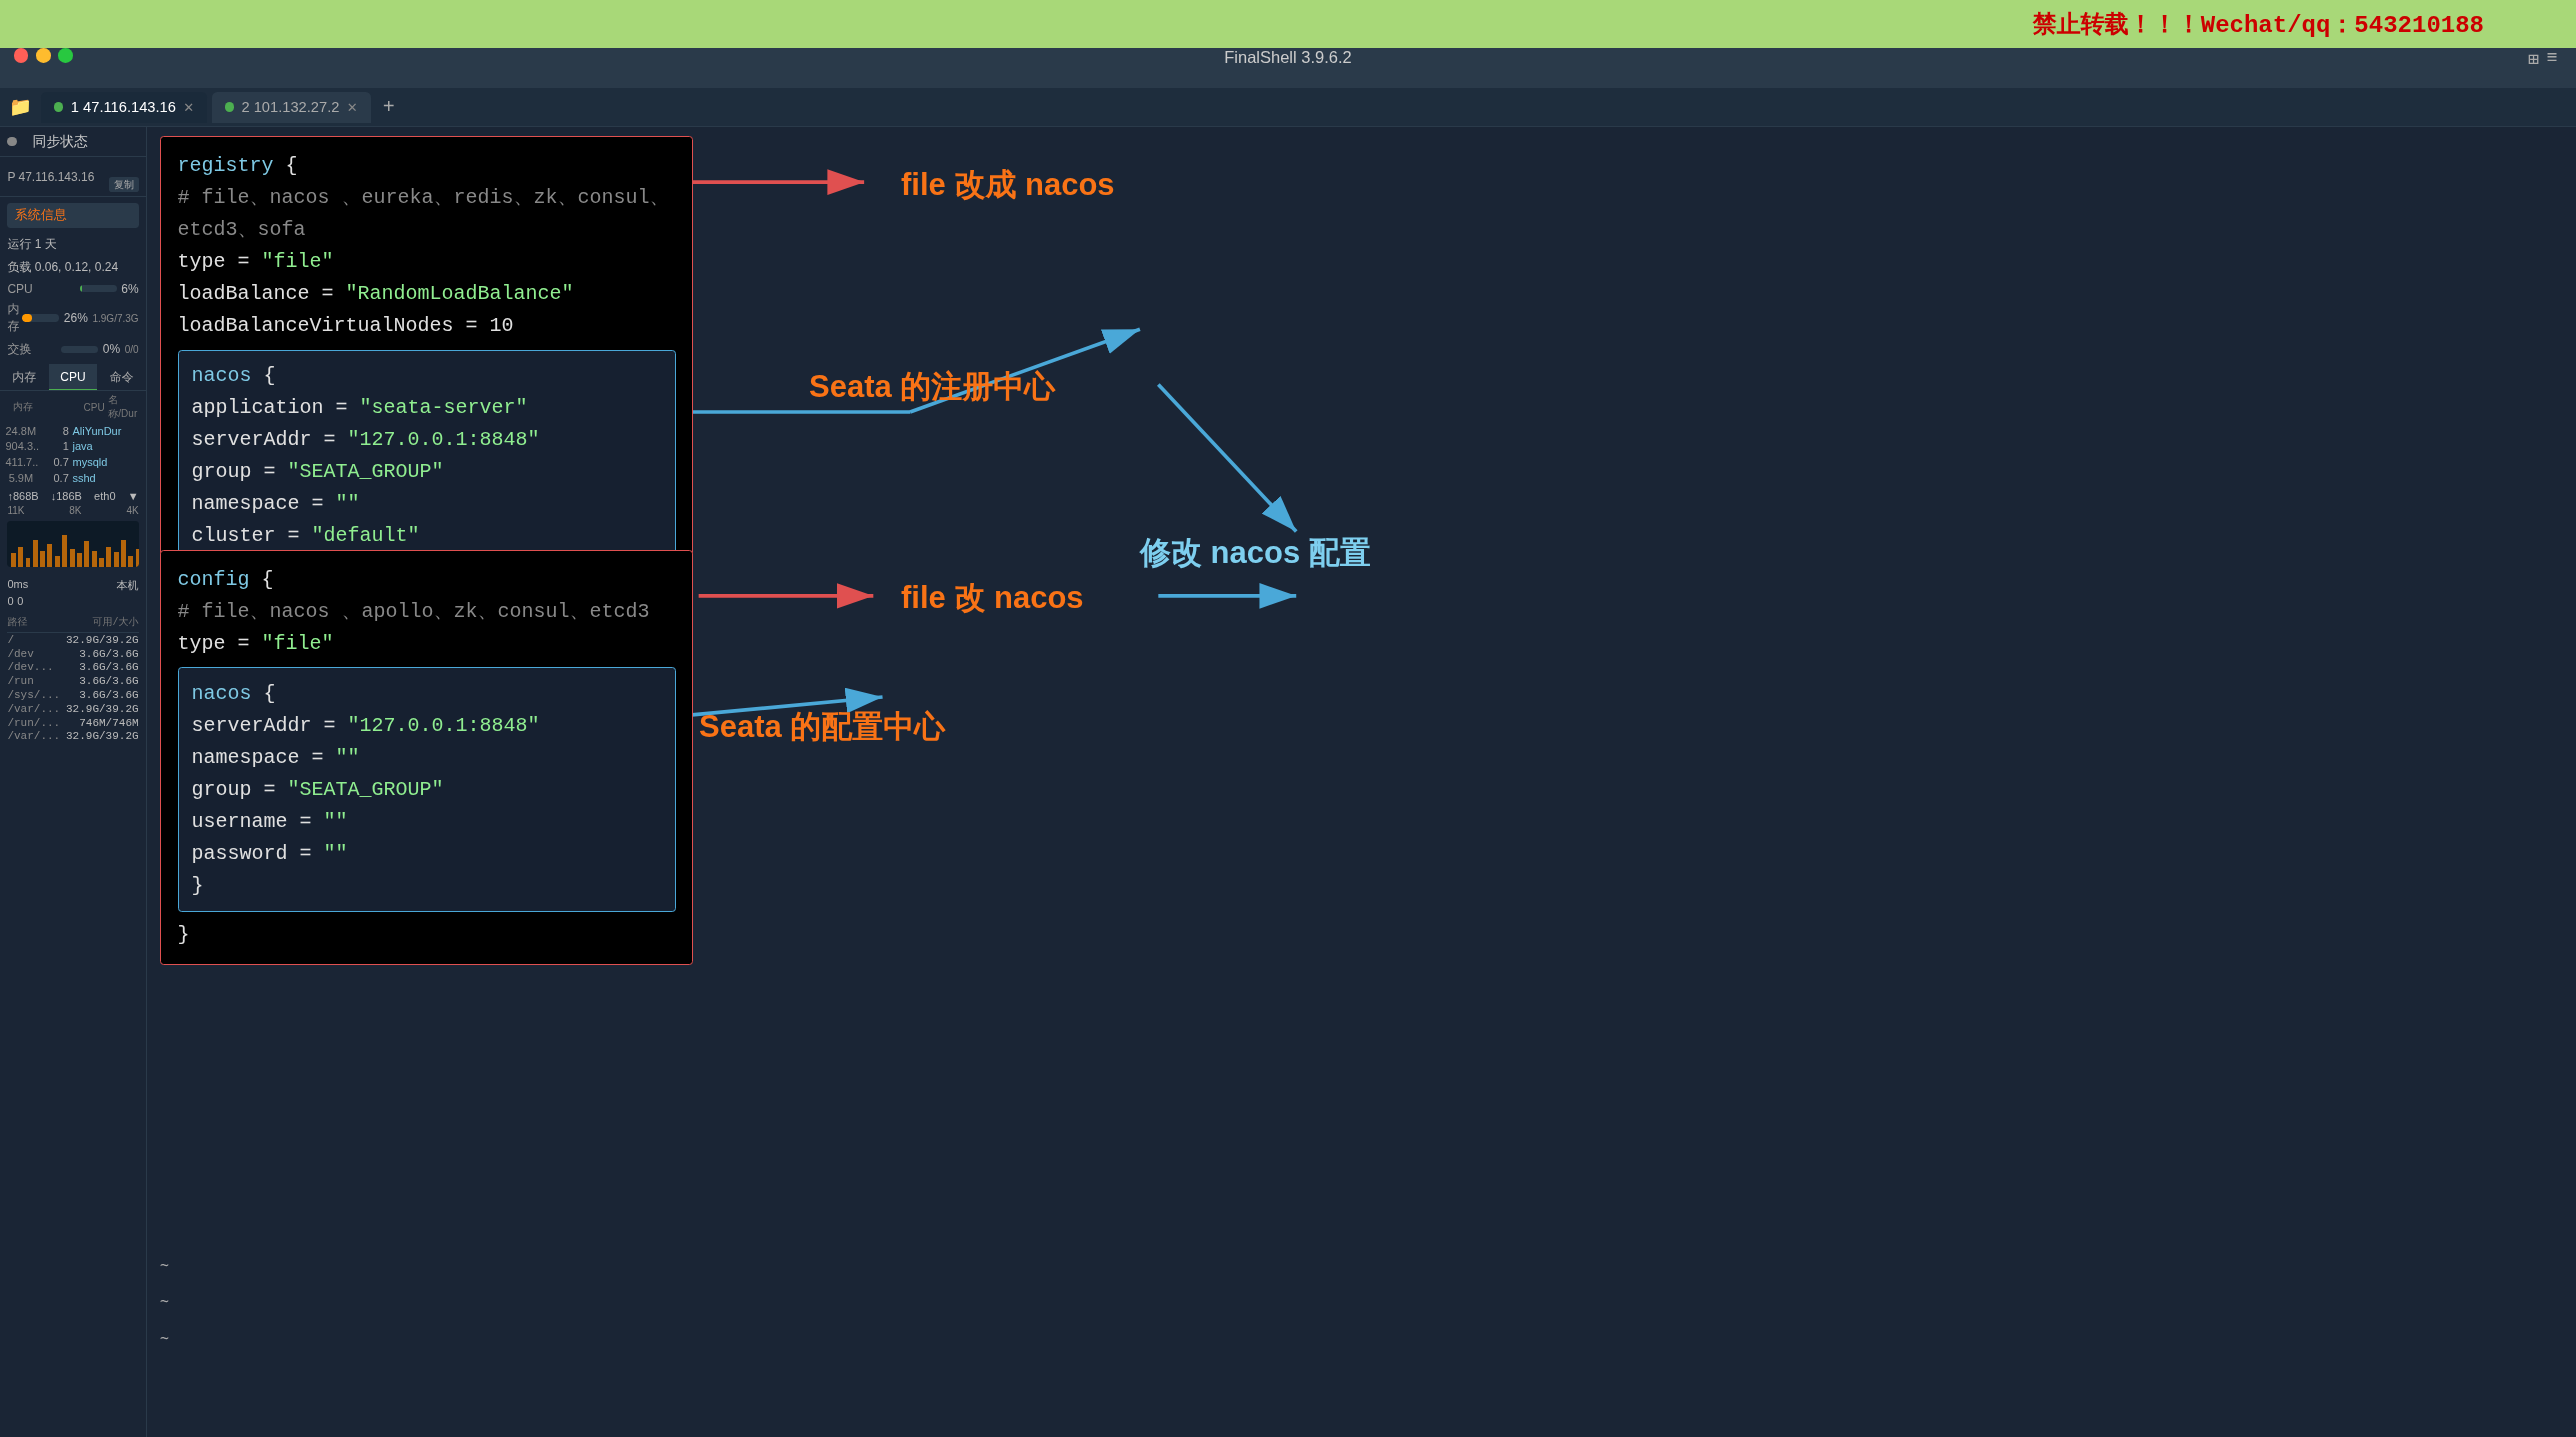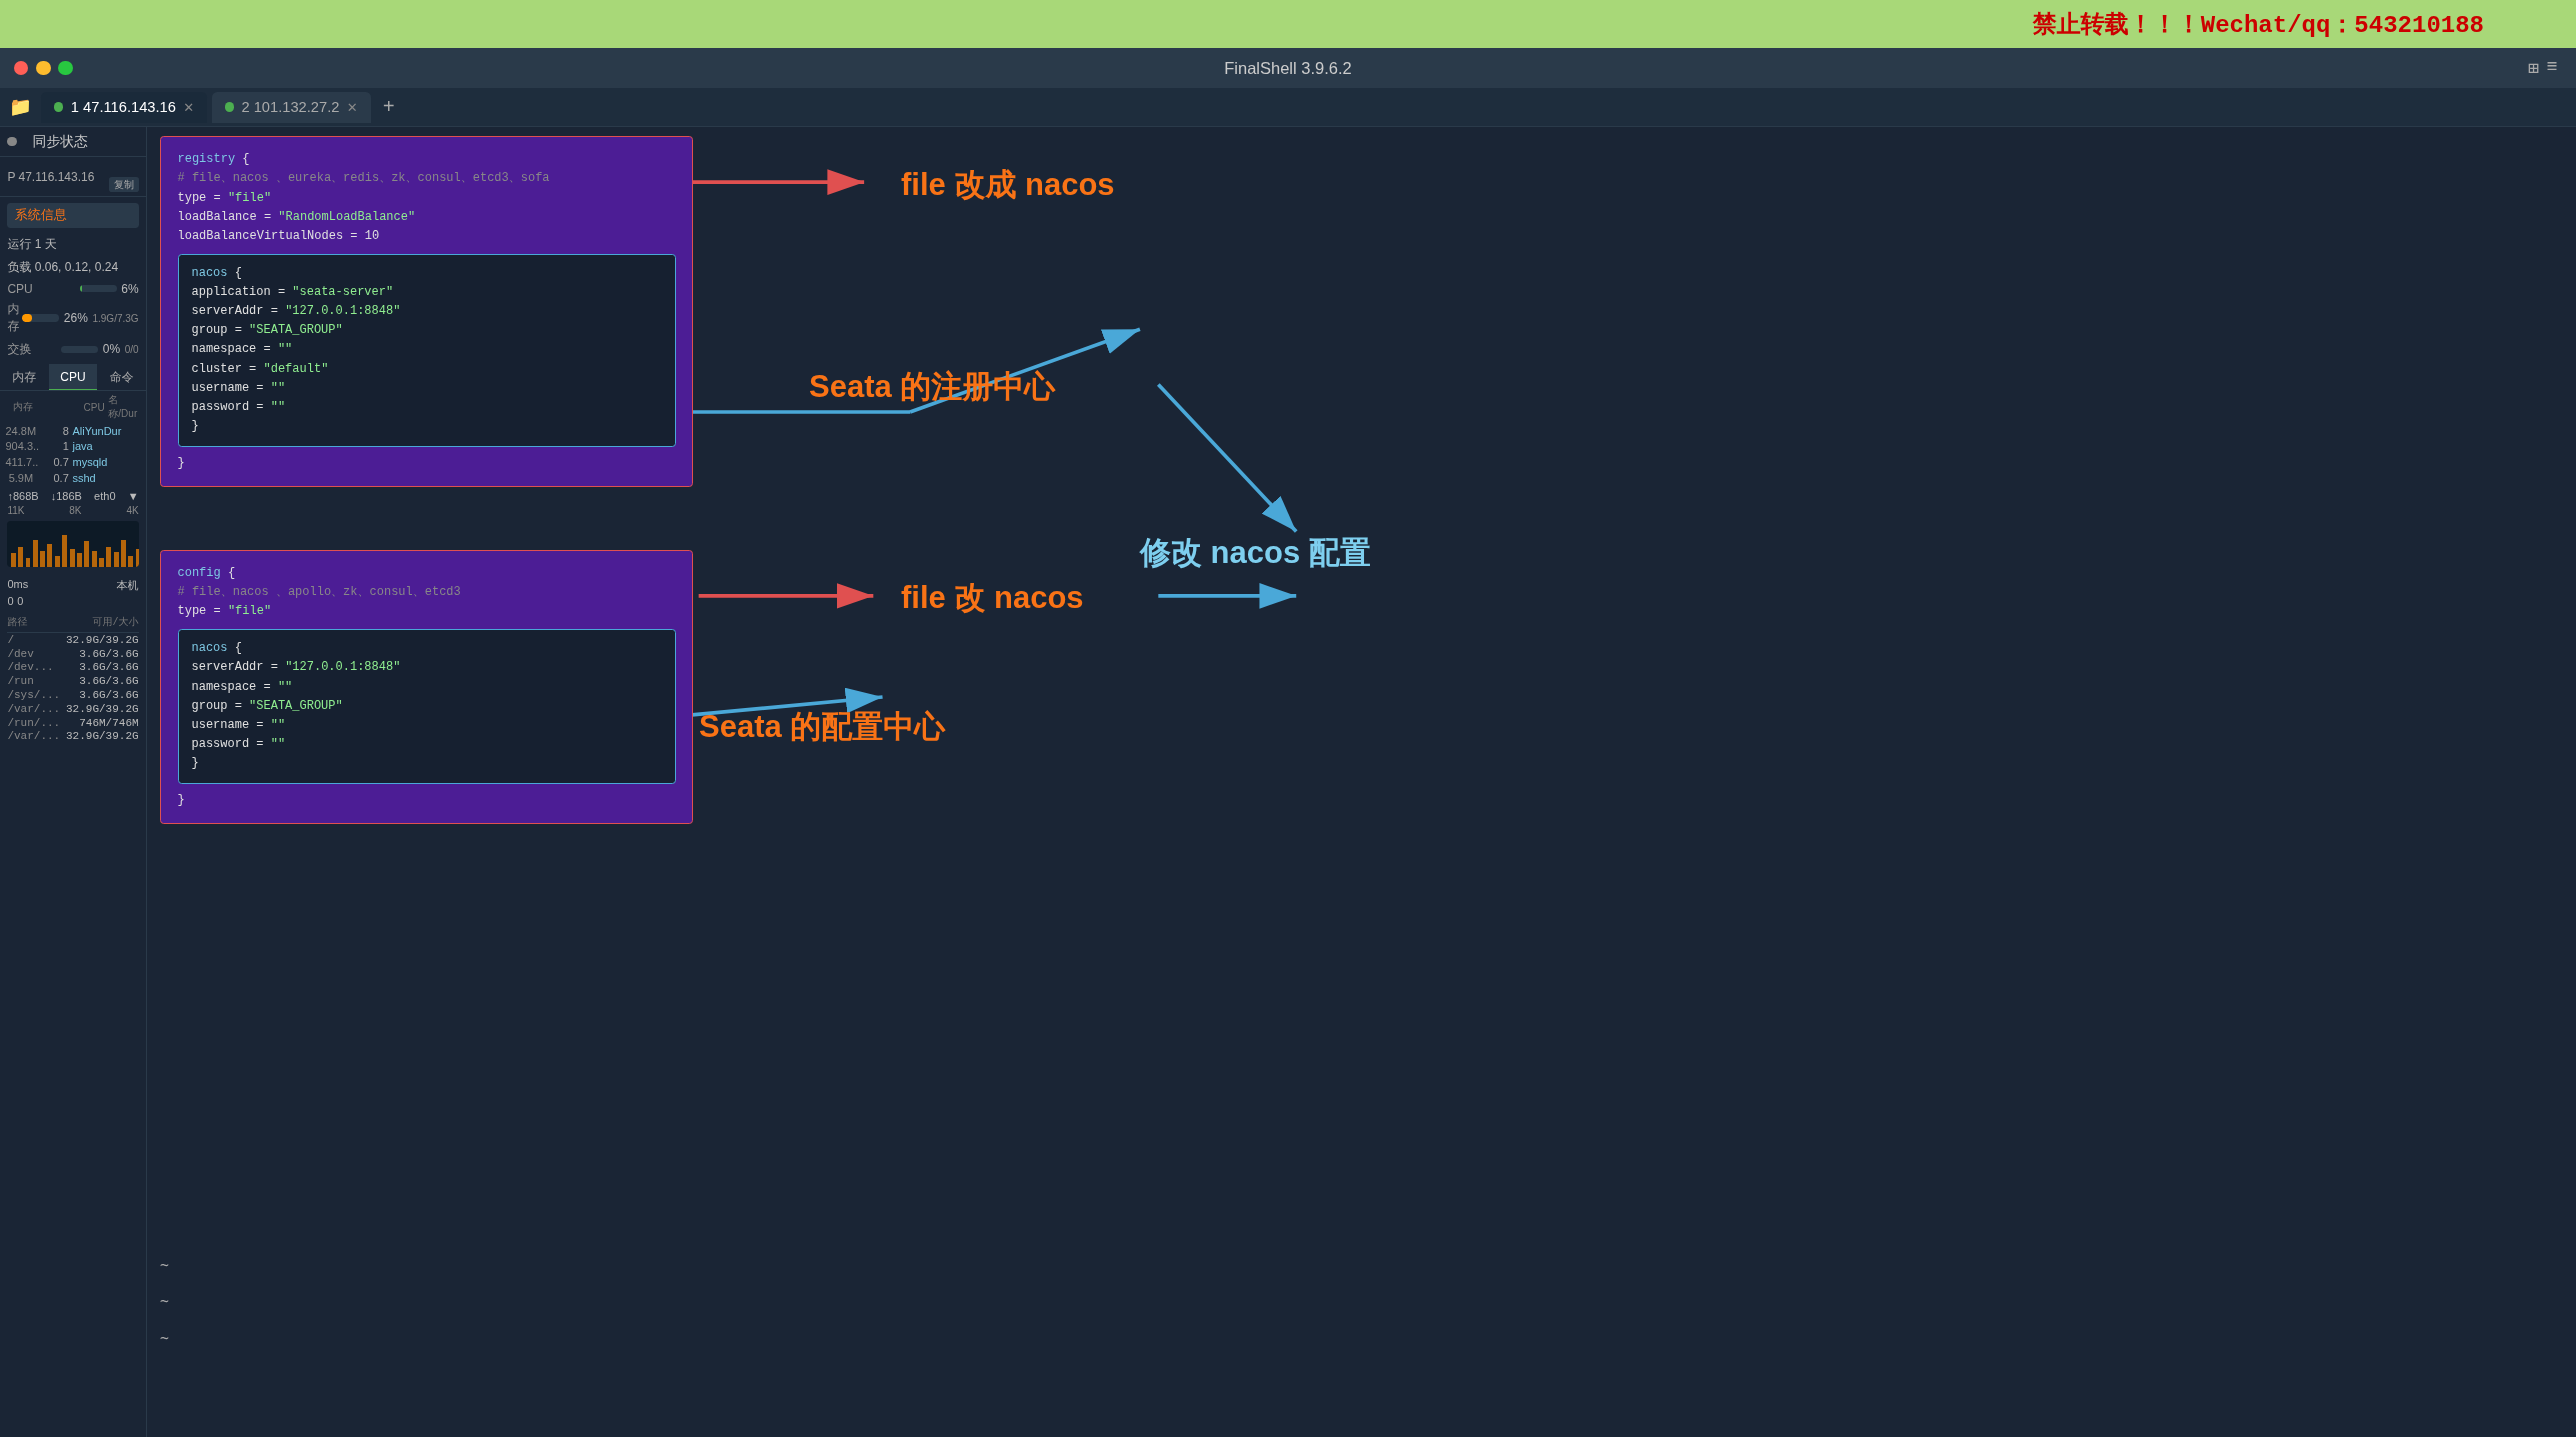--- a/index.html
+++ b/index.html
@@ -33,21 +33,20 @@
       position: absolute;
       right: 92px;
     }
 
     
     #title-bar {
       width: 100%;
       height: 40px;
       background: #2a3a4a;
       display: flex;
-      align-items: center;
       justify-content: center;
       position: relative;
     }
     .window-controls {
       position: absolute;
       left: 13.8px;
       display: flex;
       gap: 7.4px;
     }
     .win-btn {
@@ -291,26 +290,26 @@
     #code-area {
       flex: 1;
       background: #1a2535;
       position: relative;
       overflow: hidden;
     }
 
     
     .code-block {
       position: absolute;
-      background: #4c1d95;
+      background: #000000;
       border: 1.8px solid;
       border-radius: 3.7px;
       padding: 13px 16.5px;
       font-family: 'Courier New', monospace;
-      font-size: 12px;
+      font-size: 20px;
       line-height: 1.6;
       color: #e0e0e0;
     }
     .code-block.red-border { border-color: #e05050; }
 
     
     .inner-block {
       border: 1.8px solid #4aa8d8;
       border-radius: 3.7px;
       padding: 9.2px 13px;

